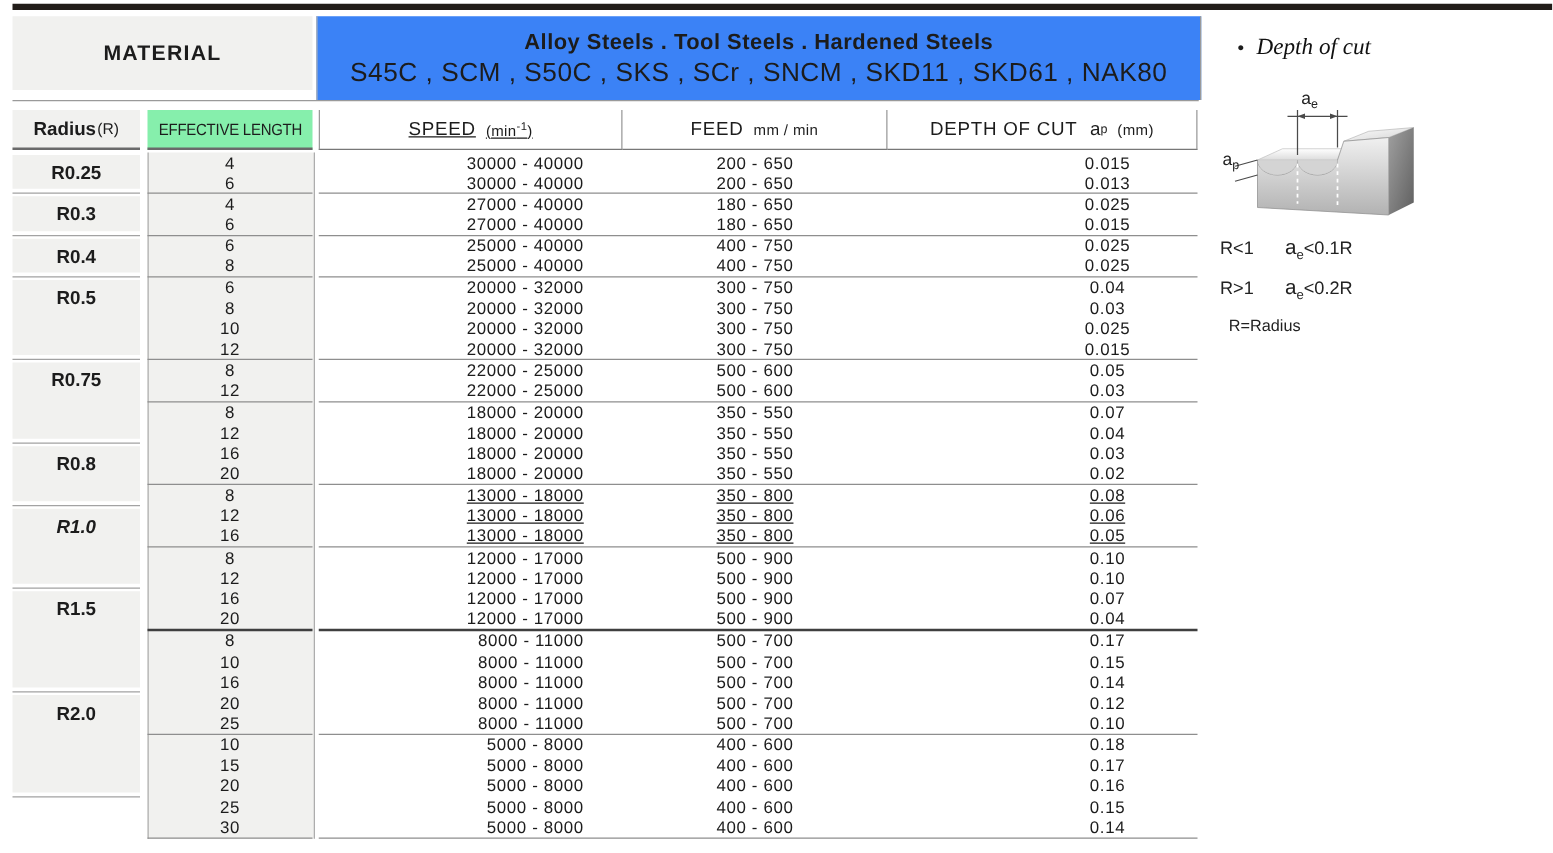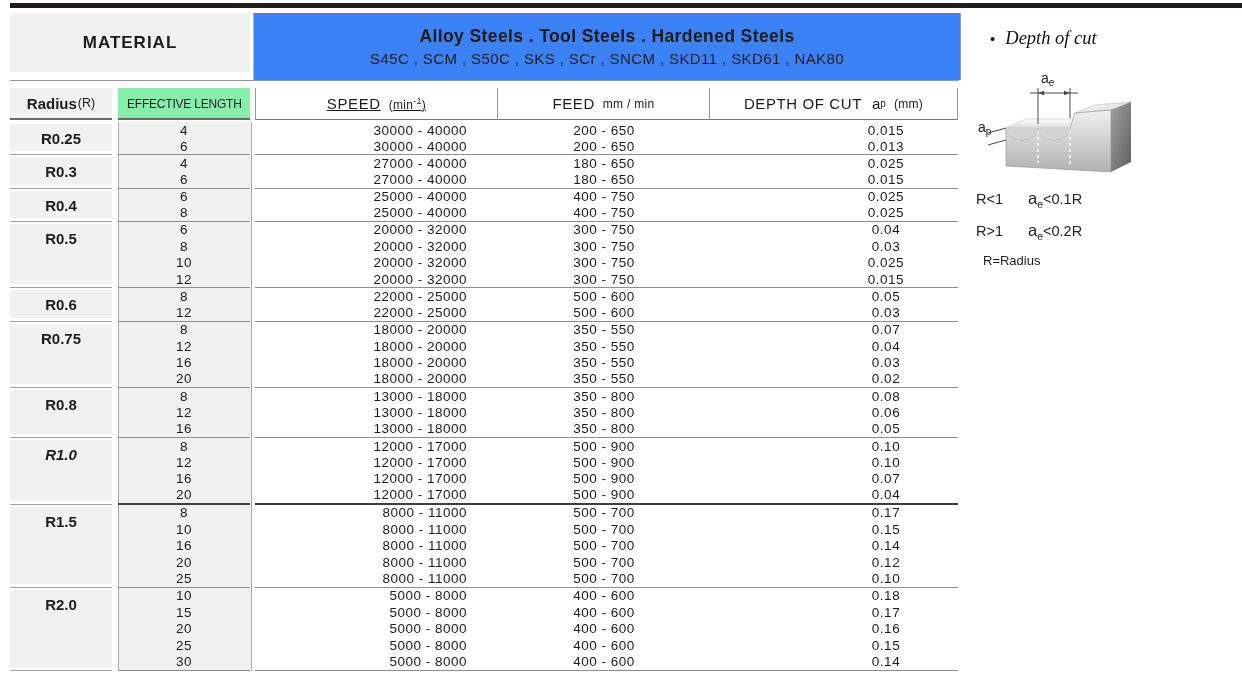--- a/index.html
+++ b/index.html
@@ -11,21 +11,21 @@
   #topbar{left:10px;top:3px;width:1232px;height:5px;background:#221d19;}
 
   
   #material-cell{left:10px;top:13px;width:240px;height:59px;background:#f1f1ef;
                  display:flex;align-items:center;justify-content:center;}
   #material-cell span{font-weight:bold;font-size:17px;letter-spacing:1px;}
   #alloy-box{left:253px;top:13px;width:706px;height:67px;background:#3b82f6;
              border-left:1px solid #b5b5b5;border-right:1px solid #9a9a9a;
              display:flex;flex-direction:column;align-items:center;justify-content:center;text-align:center;}
   #steel-title{font-weight:bold;font-size:17.5px;letter-spacing:0.4px;margin-bottom:3px;}
-  #steel-grades{font-size:15px;letter-spacing:0.4px;}
+  #steel-grades{font-size:21px;letter-spacing:0.4px;}
   #band-underline{left:10px;top:80px;width:949px;height:1px;background:#9a9a9a;}
 
   
   .hdr{top:88px;height:32px;box-sizing:border-box;display:flex;align-items:center;justify-content:center;}
   #radius-header{left:10px;width:102px;background:#f1f1ef;border-bottom:2px solid #6a6a6a;}
   #length-header{left:118px;width:132px;background:#86efac;border-bottom:2px solid #6a6a6a;}
   #speed-header{left:255px;width:243px;border-left:1px solid #999;border-right:1px solid #999;border-bottom:1px solid #777;text-decoration:underline;}
   #feed-header{left:498px;width:212px;border-right:1px solid #999;border-bottom:1px solid #777;}
   #depth-header{left:710px;width:248px;border-right:1px solid #999;border-bottom:1px solid #777;}
   .hdr-bold{font-weight:bold;font-size:15px;}
@@ -115,23 +115,20 @@
       </div>
       <div class="rgroup" style="height: 33.2727px;">
         <div class="rlabel" style="height: 33.2727px;">R0.3</div>
       </div>
       <div class="rgroup" style="height: 33.2727px;">
         <div class="rlabel" style="height: 33.2727px;">R0.4</div>
       </div>
       <div class="rgroup" style="height: 66.5455px;">
         <div class="rlabel" style="height: 33.2727px;">R0.5</div>
       </div>
-      <div class="rgroup" style="height: 33.2727px;">
-        <div class="rlabel" style="height: 33.2727px;">R0.6</div>
-      </div>
       <div class="rgroup" style="height: 66.5455px;">
         <div class="rlabel" style="height: 33.2727px;">R0.75</div>
       </div>
       <div class="rgroup" style="height: 49.9091px;">
         <div class="rlabel" style="height: 33.2727px;">R0.8</div>
       </div>
       <div class="rgroup" style="height: 66.5455px; font-style: italic;">
         <div class="rlabel" style="height: 33.2727px;">R1.0</div>
       </div>
       <div class="rgroup" style="height: 83.1818px;">
@@ -282,21 +279,21 @@
           <div class="cell speed">18000 - 20000</div>
           <div class="cell feed">350 - 550</div>
           <div class="cell depth">0.03</div>
         </div>
         <div class="mrow">
           <div class="cell speed">18000 - 20000</div>
           <div class="cell feed">350 - 550</div>
           <div class="cell depth">0.02</div>
         </div>
       </div>
-      <div class="mgroup" style="height: 49.9091px;">
+      <div class="mgroup" style="height: 49.9091px; text-decoration: underline;">
         <div class="mrow">
           <div class="cell speed">13000 - 18000</div>
           <div class="cell feed">350 - 800</div>
           <div class="cell depth">0.08</div>
         </div>
         <div class="mrow">
           <div class="cell speed">13000 - 18000</div>
           <div class="cell feed">350 - 800</div>
           <div class="cell depth">0.06</div>
         </div>

